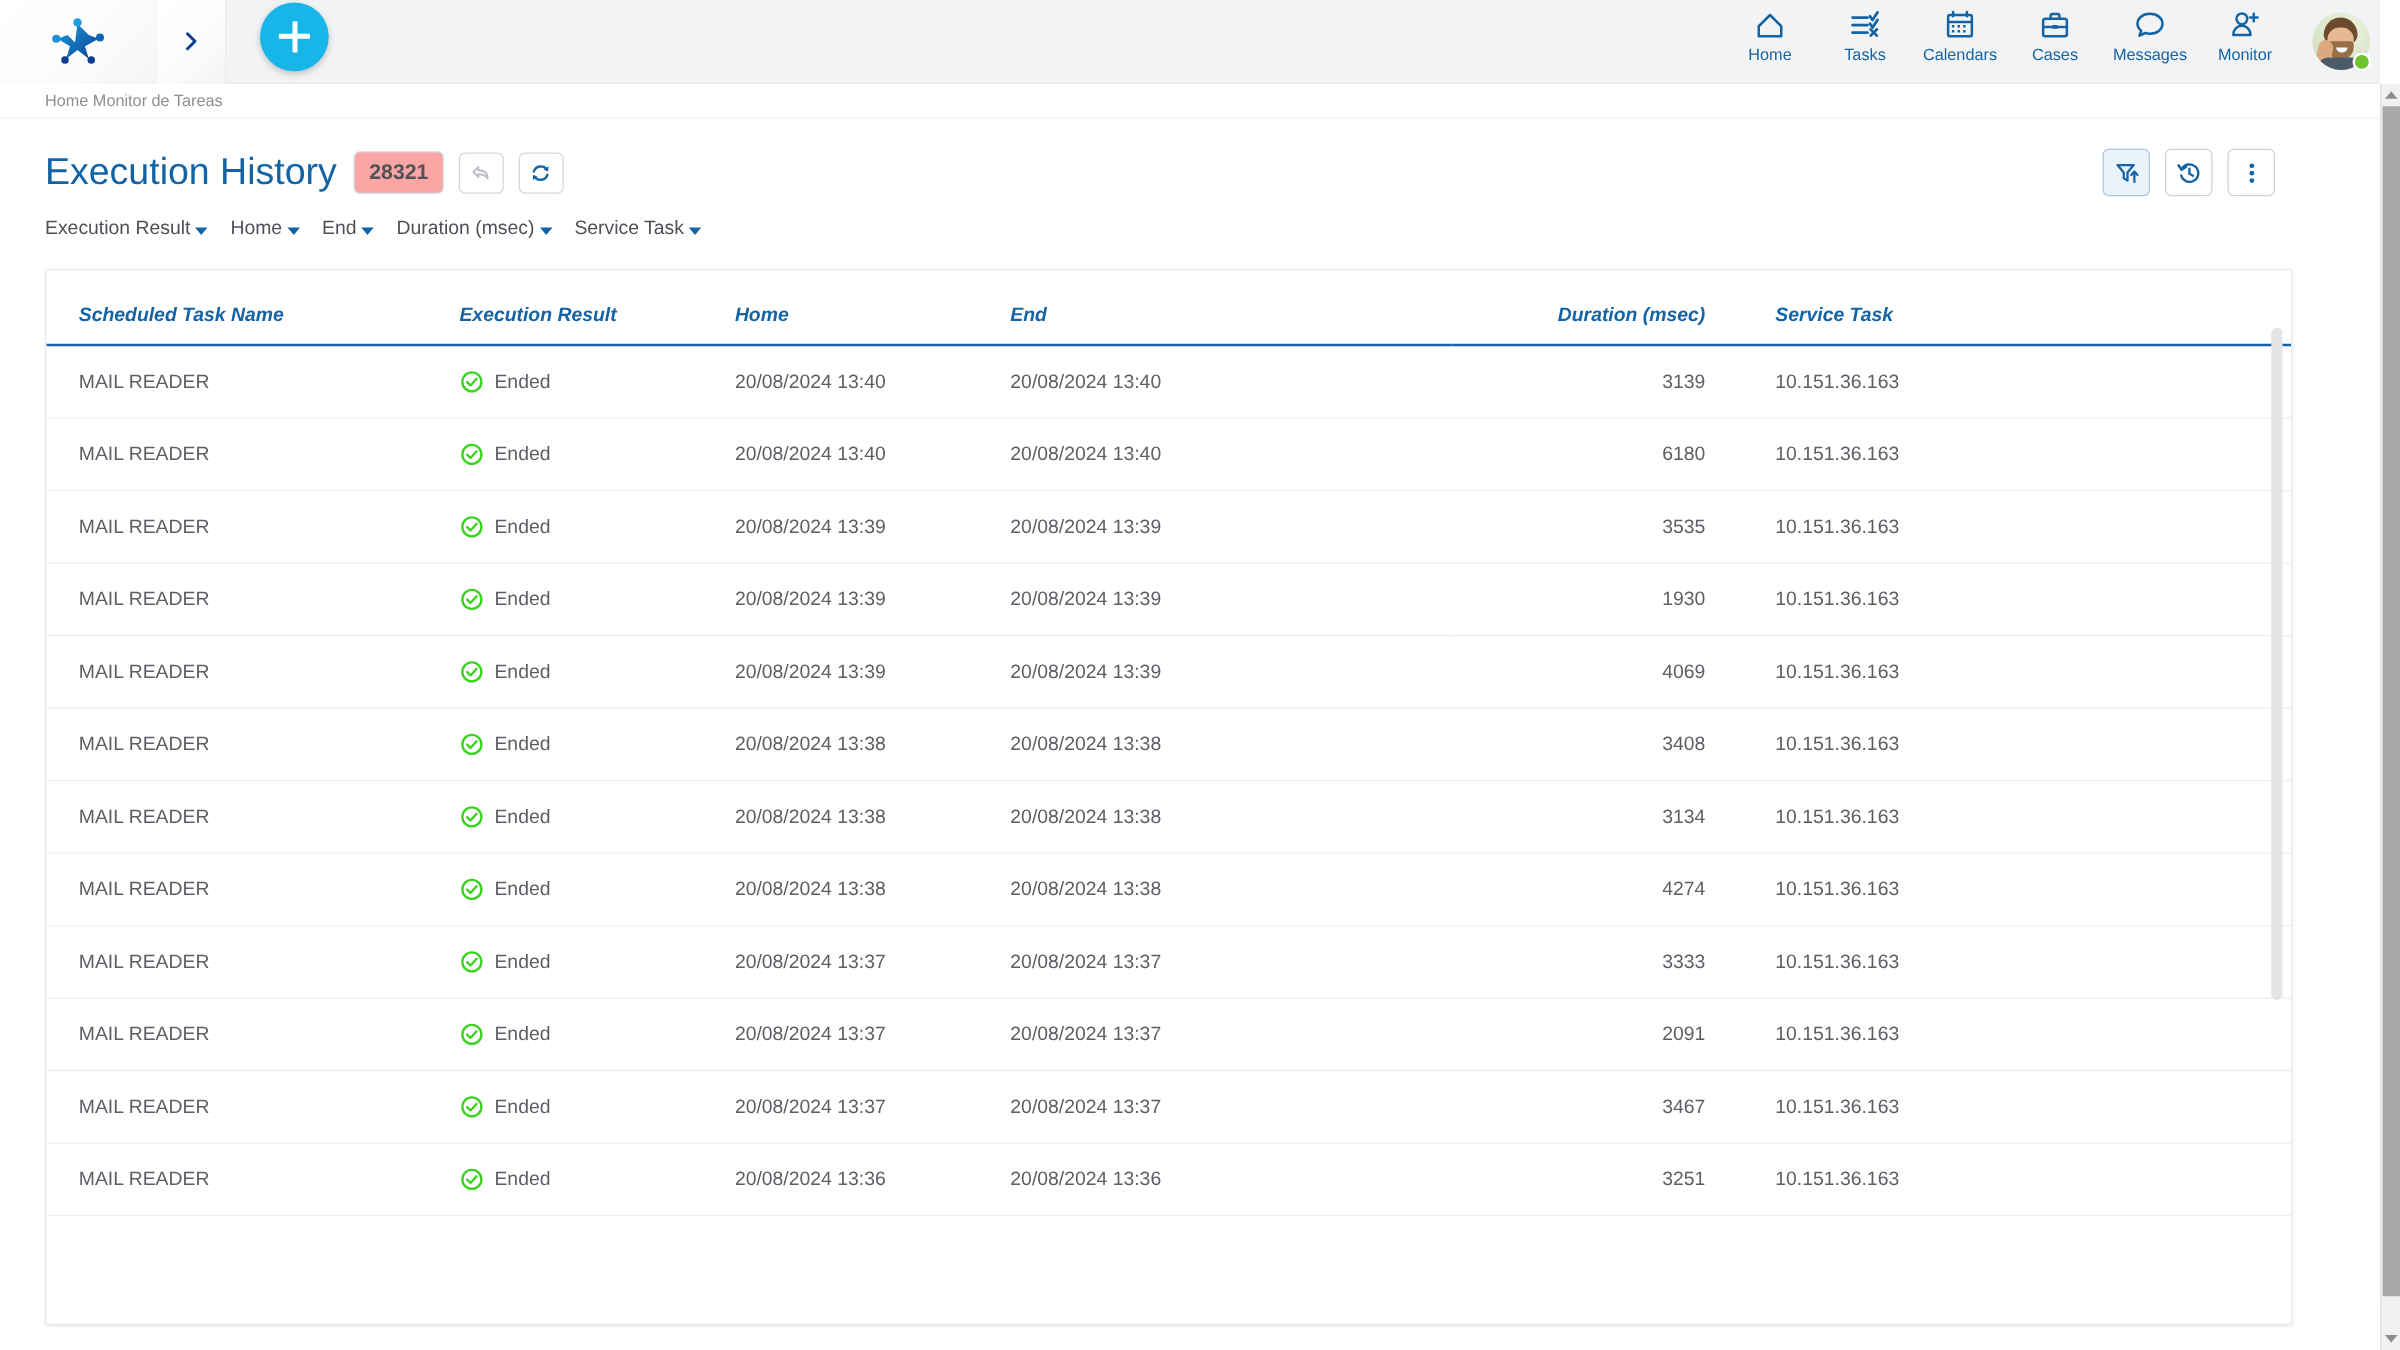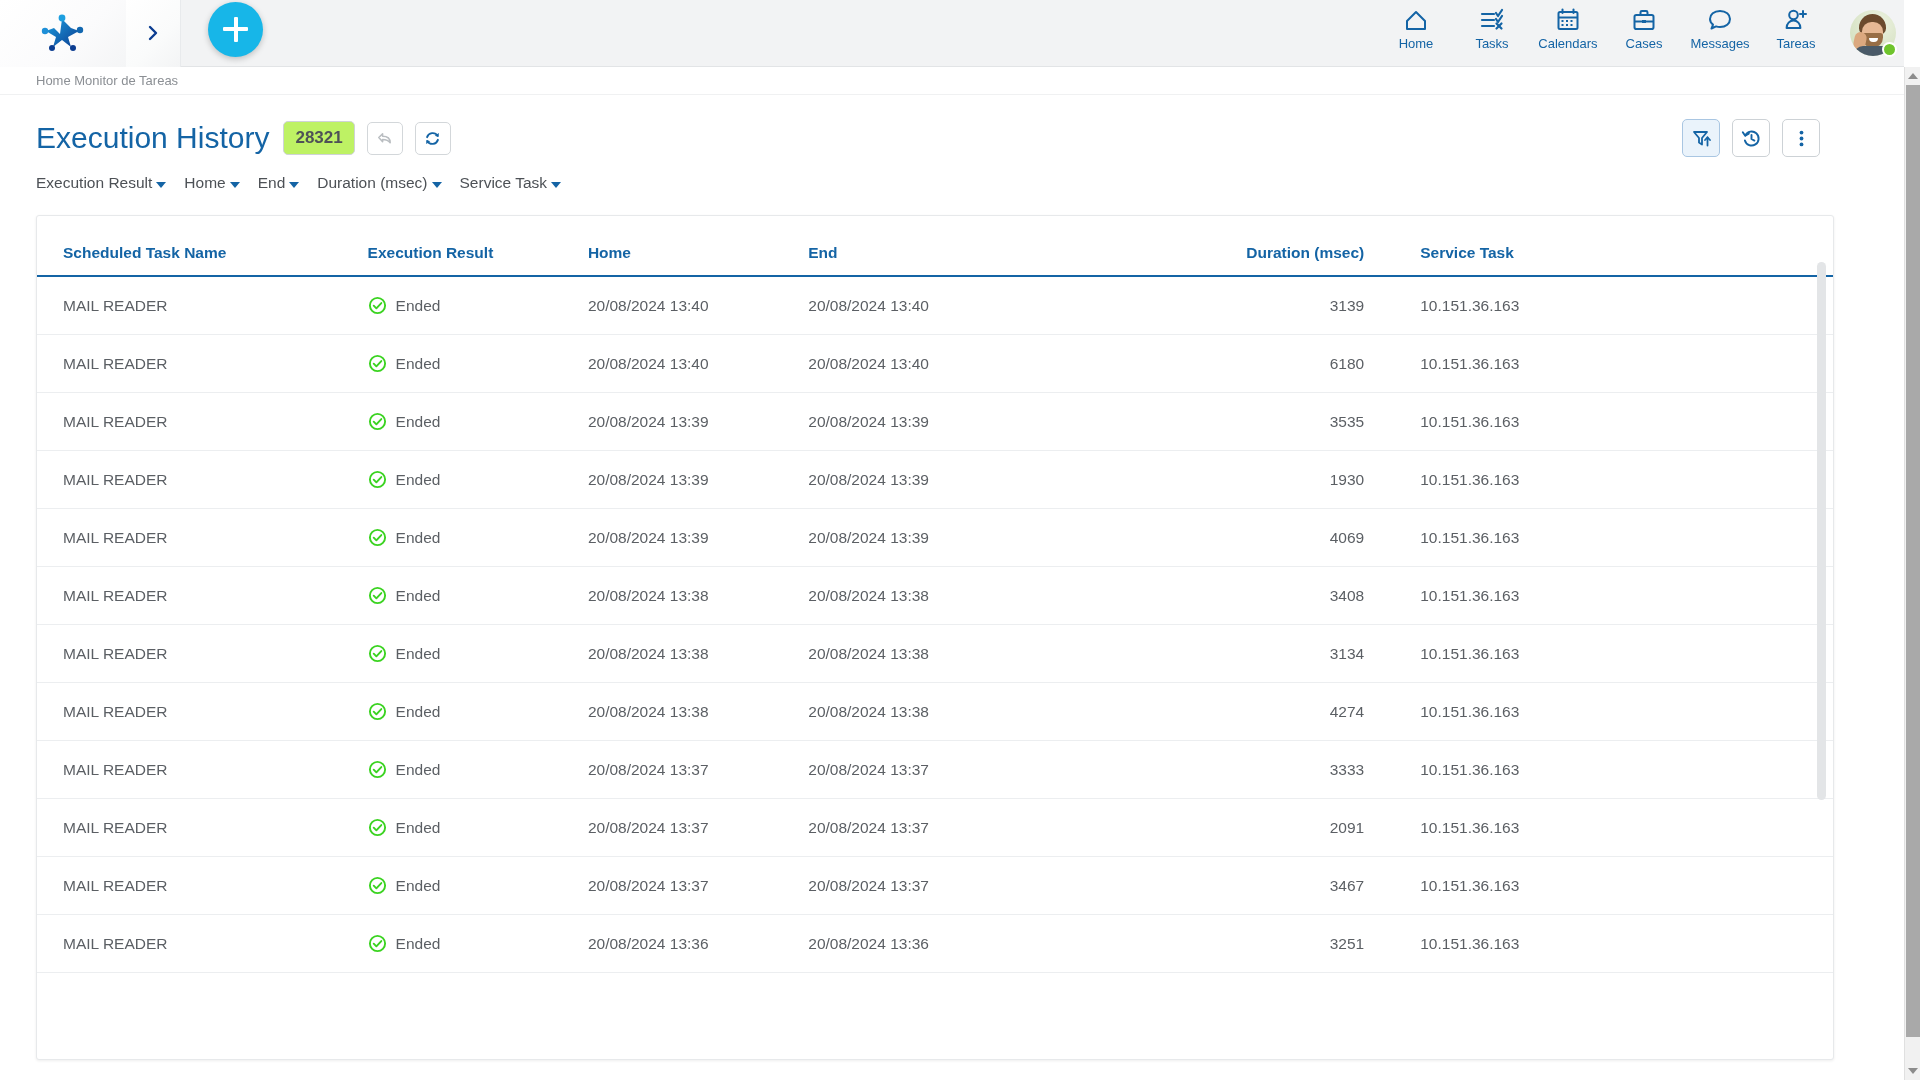--- a/index.html
+++ b/index.html
@@ -108,21 +108,21 @@
     display: flex; align-items: center;
     padding: 0 36px; height: 56px; margin-top: 14px;
   }
   .page-title {
     font-size: 30px; color: #1464a5; font-weight: 400; white-space: nowrap;
   }
   .count-badge {
     margin-left: 14px;
     border: 1px solid #cfd3d7; border-radius: 5px;
     padding: 6px 11px; font-size: 17px; color: #4f5257;
-    background: #bef264; font-weight: 600; line-height: 20px;
+    background: #fca5a5; font-weight: 600; line-height: 20px;
   }
   .icon-btn {
     margin-left: 12px; width: 36px; height: 33px;
     border: 1px solid #d3d7da; border-radius: 5px; background: #fff;
     display: flex; align-items: center; justify-content: center;
     cursor: pointer;
   }
   .icon-btn.disabled { cursor: default; }
   .icon-btn svg { width: 19px; height: 19px; }
   .title-spacer { flex: 1 1 auto; }
@@ -162,20 +162,21 @@
   .tbl-scroll {
     position: absolute; top: 0; left: 0; right: 0; bottom: 46px;
     overflow: hidden;
   }
   table { width: 100%; border-collapse: collapse; table-layout: fixed; }
   thead th {
     font-size: 15.5px; color: #1464a5; font-weight: 700;
     text-align: left; padding: 28px 0 13px 0;
     border-bottom: 2px solid #1464a5;
     white-space: nowrap;
+    font-style: italic;
   }
   thead th.num { text-align: right; }
   tbody td {
     font-size: 15.5px; color: #5b5f64; font-weight: 400;
     padding: 19px 0; border-bottom: 1px solid #eceef0;
     white-space: nowrap;
   }
   tbody td.num { text-align: right; }
   tbody tr:last-child td { border-bottom: 1px solid #eceef0; }
   .c1 { width: 300px; padding-left: 26px !important; }
@@ -308,21 +309,21 @@
       <span class="lbl">Messages</span>
     </div>
 
     <div class="navitem">
       <svg viewBox="0 0 26 26">
         <circle cx="10.5" cy="8" r="4.3" fill="none" stroke="#1464a5" stroke-width="2"></circle>
         <path d="M3.6 21 C3.6 16.6 6.7 13.6 10.5 13.6 C14.3 13.6 17.4 16.6 17.4 21 Z" fill="none" stroke="#1464a5" stroke-width="2" stroke-linejoin="round"></path>
         <line x1="20" y1="4" x2="20" y2="10" stroke="#1464a5" stroke-width="2" stroke-linecap="round"></line>
         <line x1="17" y1="7" x2="23" y2="7" stroke="#1464a5" stroke-width="2" stroke-linecap="round"></line>
       </svg>
-      <span class="lbl">Tareas</span>
+      <span class="lbl">Monitor</span>
     </div>
 
   </div>
 
   <div class="avatar-wrap">
     <div class="avatar">
       <div class="hair"></div>
       <div class="face"></div>
       <div class="beard"></div>
       <div class="mouth"></div>

